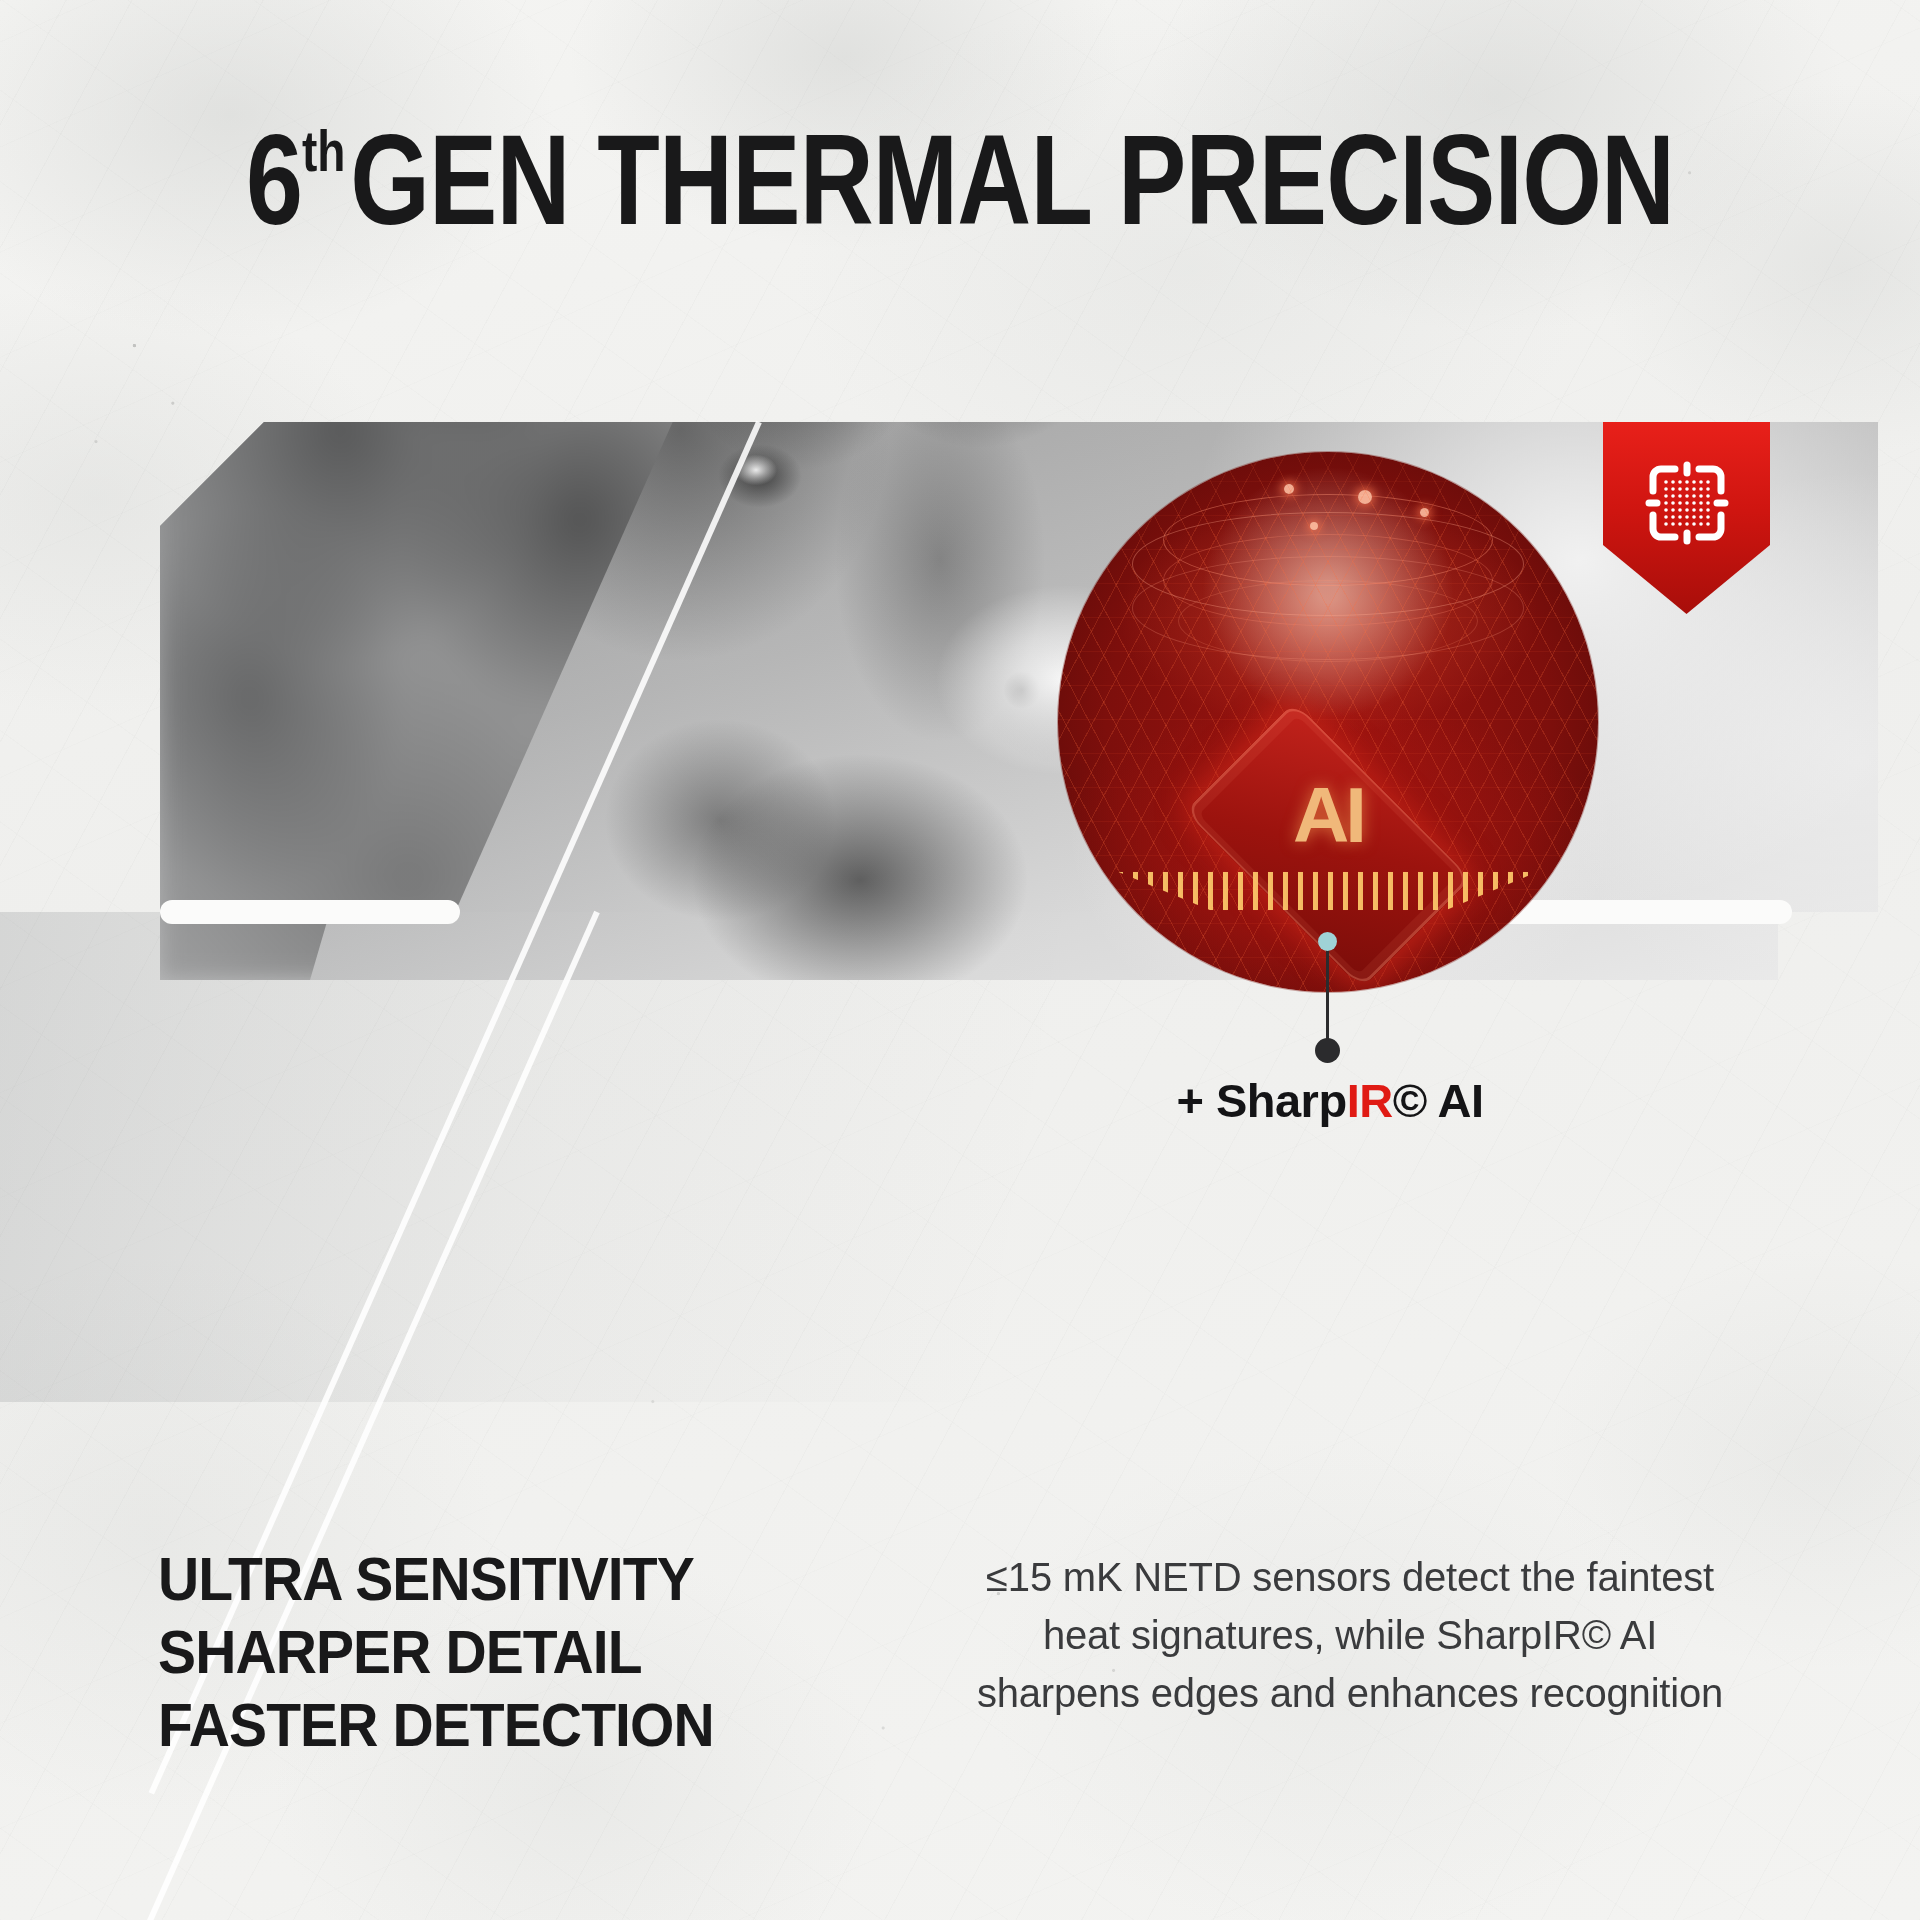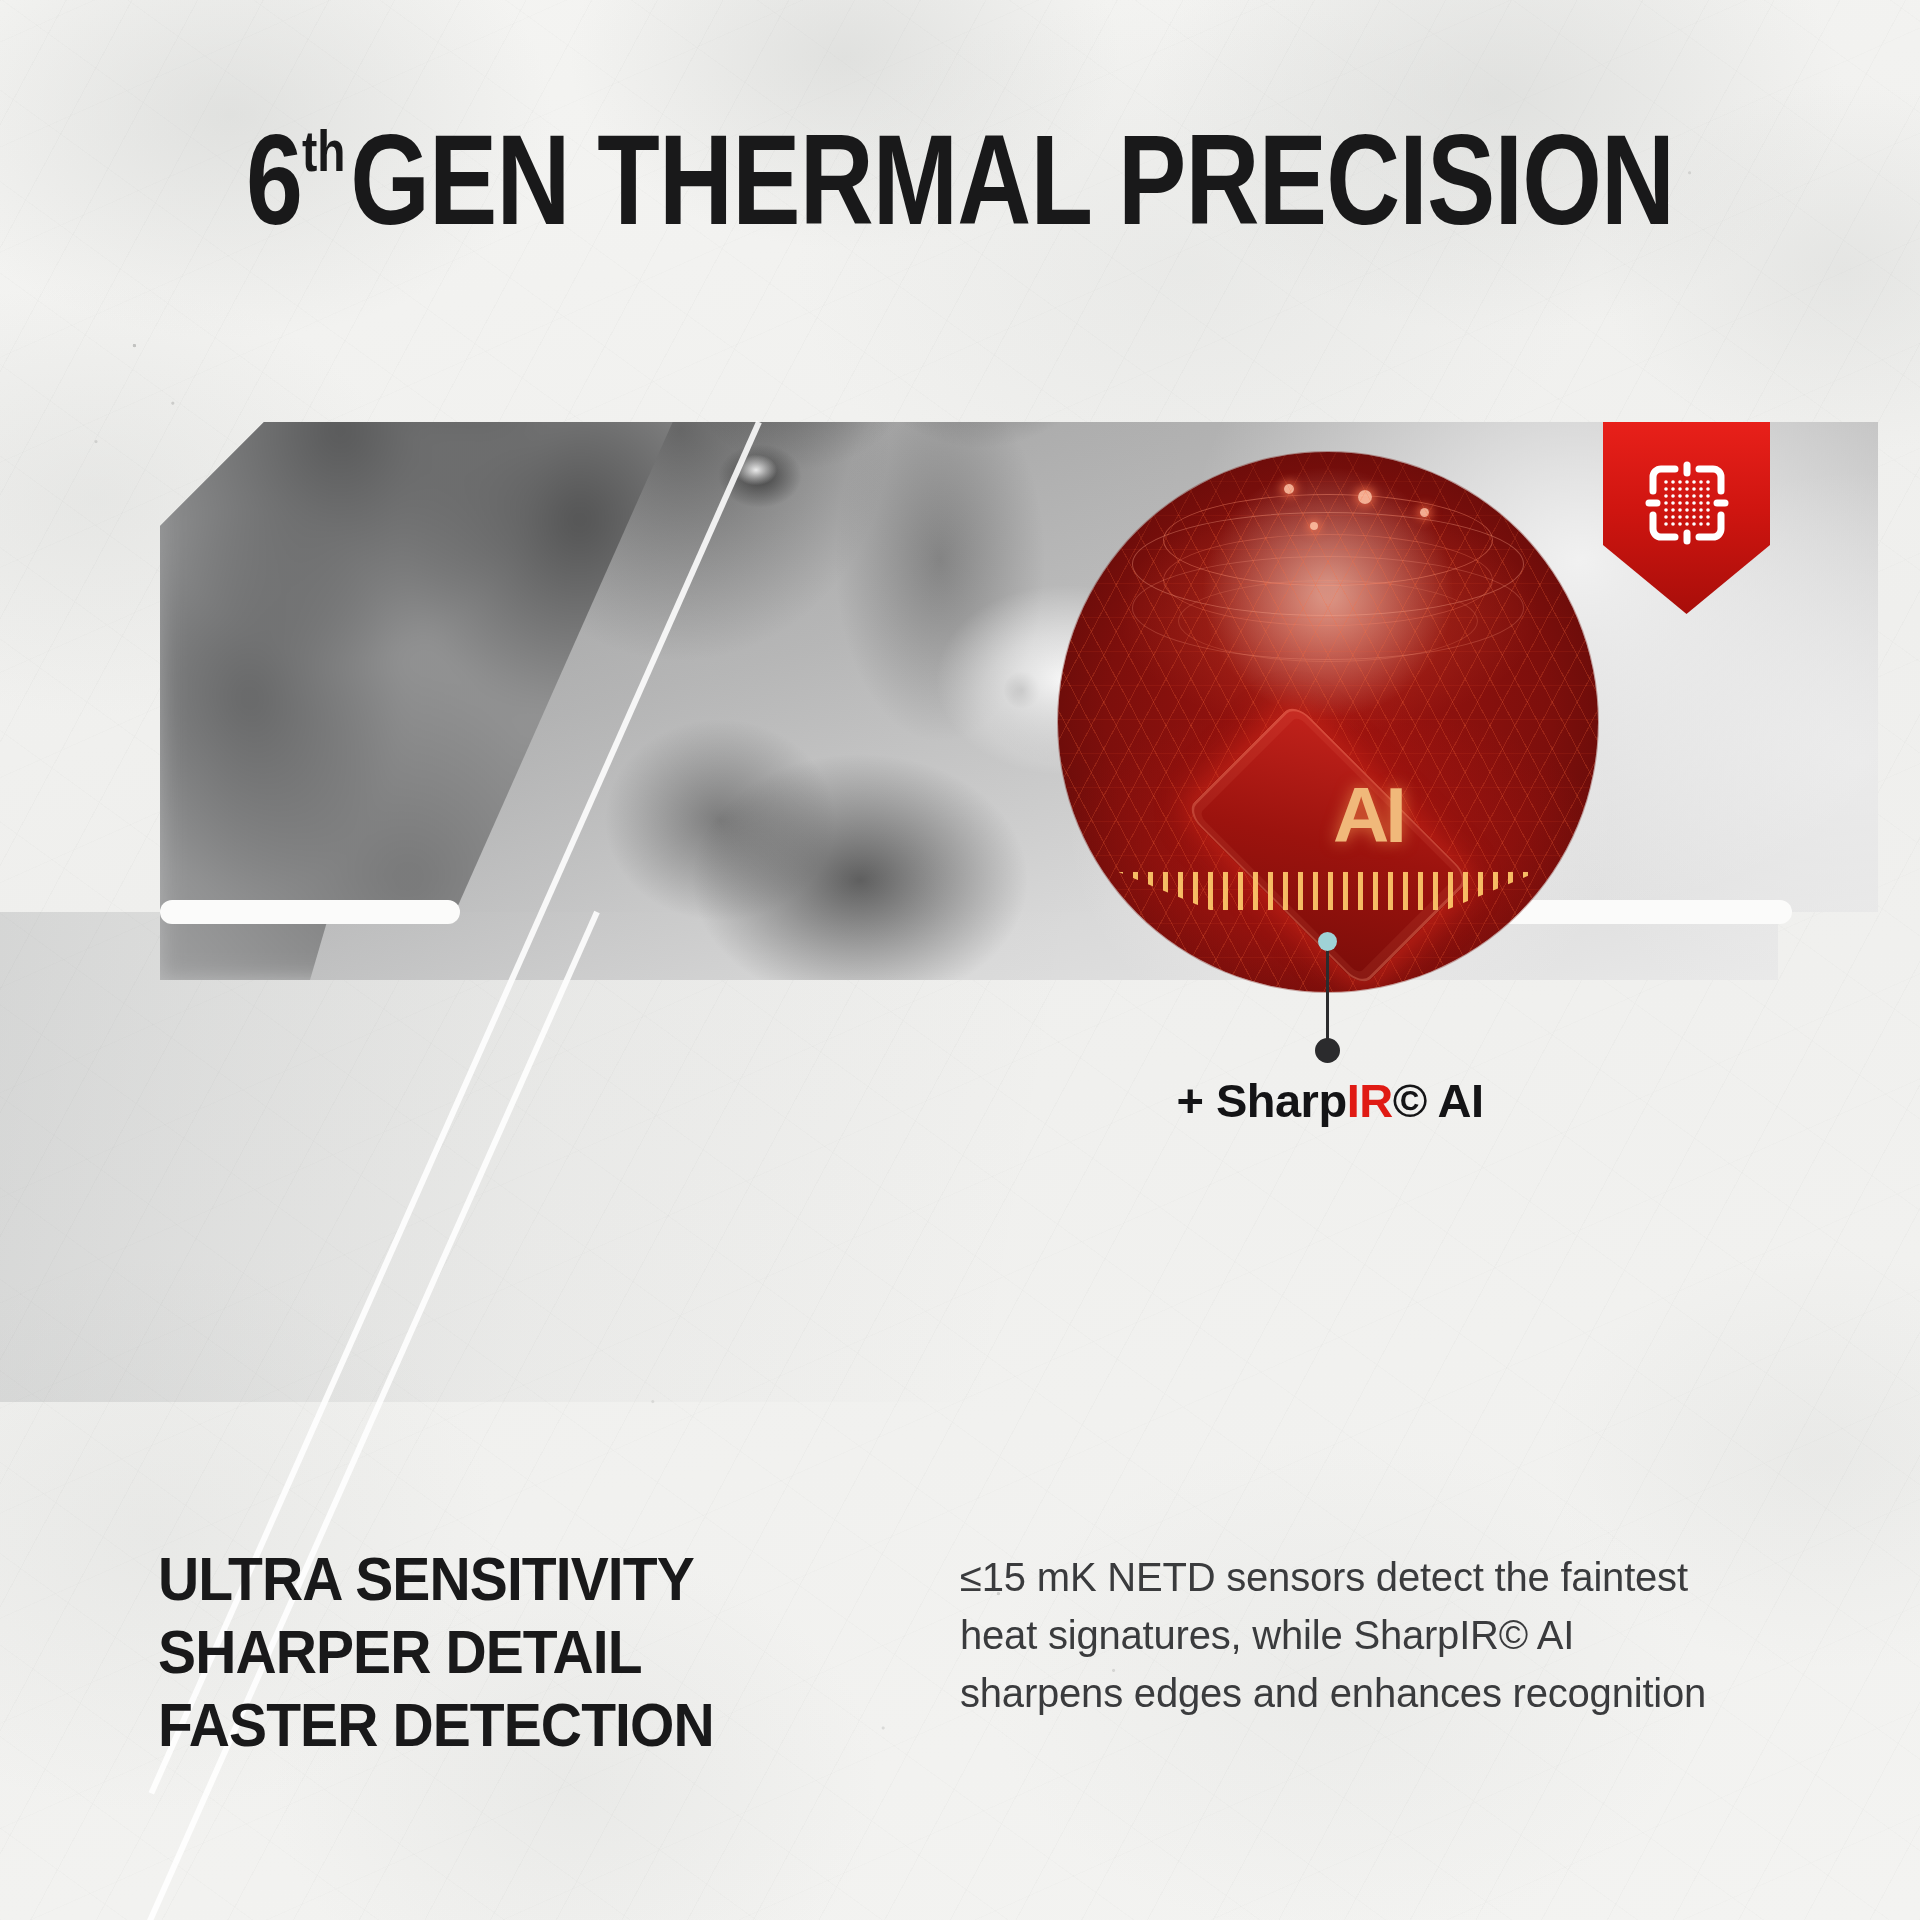--- a/index.html
+++ b/index.html
@@ -225,21 +225,20 @@
   .chip-ai {
     position:absolute;
     left:50%; top:318px;
     transform:translateX(-50%);
     font-weight:700;
     font-size:78px;
     letter-spacing:-4px;
     color:#f0b87a;
     text-shadow:0 0 16px rgba(255,170,90,.6);
     font-family:"Liberation Sans", sans-serif;
-    margin-left:40px;
   }
   
   .pins {
     position:absolute;
     left:50%; top:404px;
     width:420px; height:70px;
     margin-left:-210px;
     transform:scaleY(.55) rotate(0deg);
     background-image:
       repeating-linear-gradient(90deg, rgba(255,205,110,.95) 0 5px, rgba(255,205,110,0) 5px 15px),
@@ -327,20 +326,21 @@
     z-index:6;
   }
   .bottom-body {
     position:absolute;
     left:960px; top:1548px; width:780px;
     font-size:40px;
     line-height:1.45;
     letter-spacing:-.2px;
     color:#3a3b3d;
     z-index:6;
+    text-align:center;
   }
   .bottom-body div { white-space:nowrap; }
 </style>
 </head>
 <body>
 
 <div id="stage">
 
   <div class="bg-base"></div>
   <div class="bg-veins"></div>

